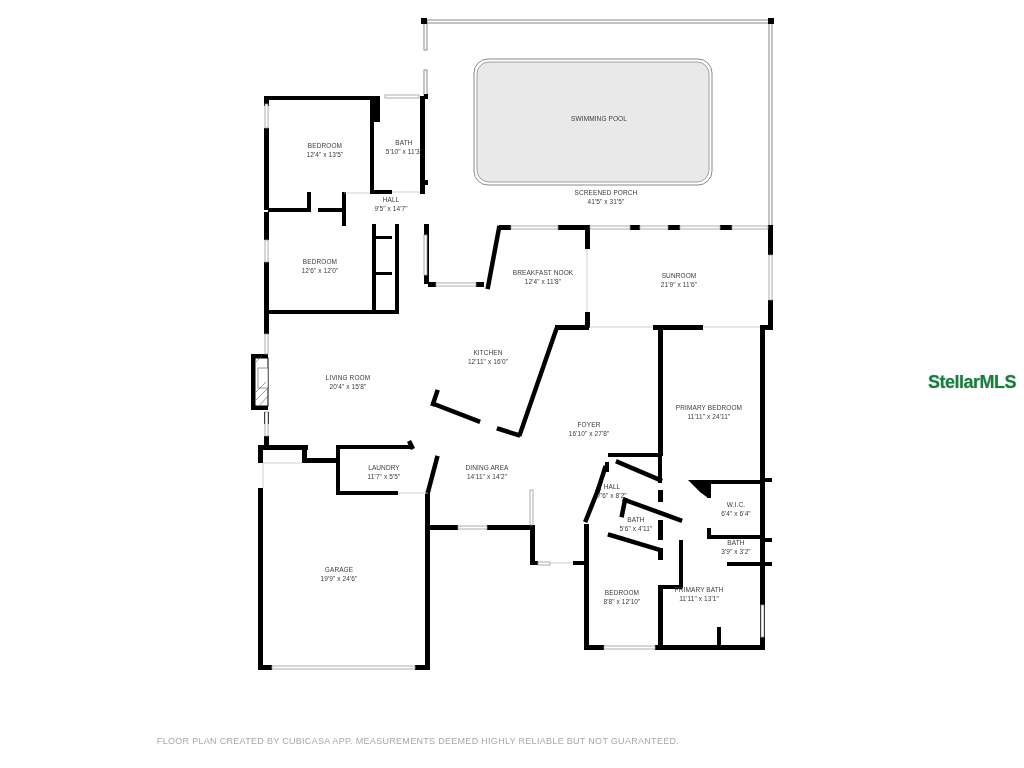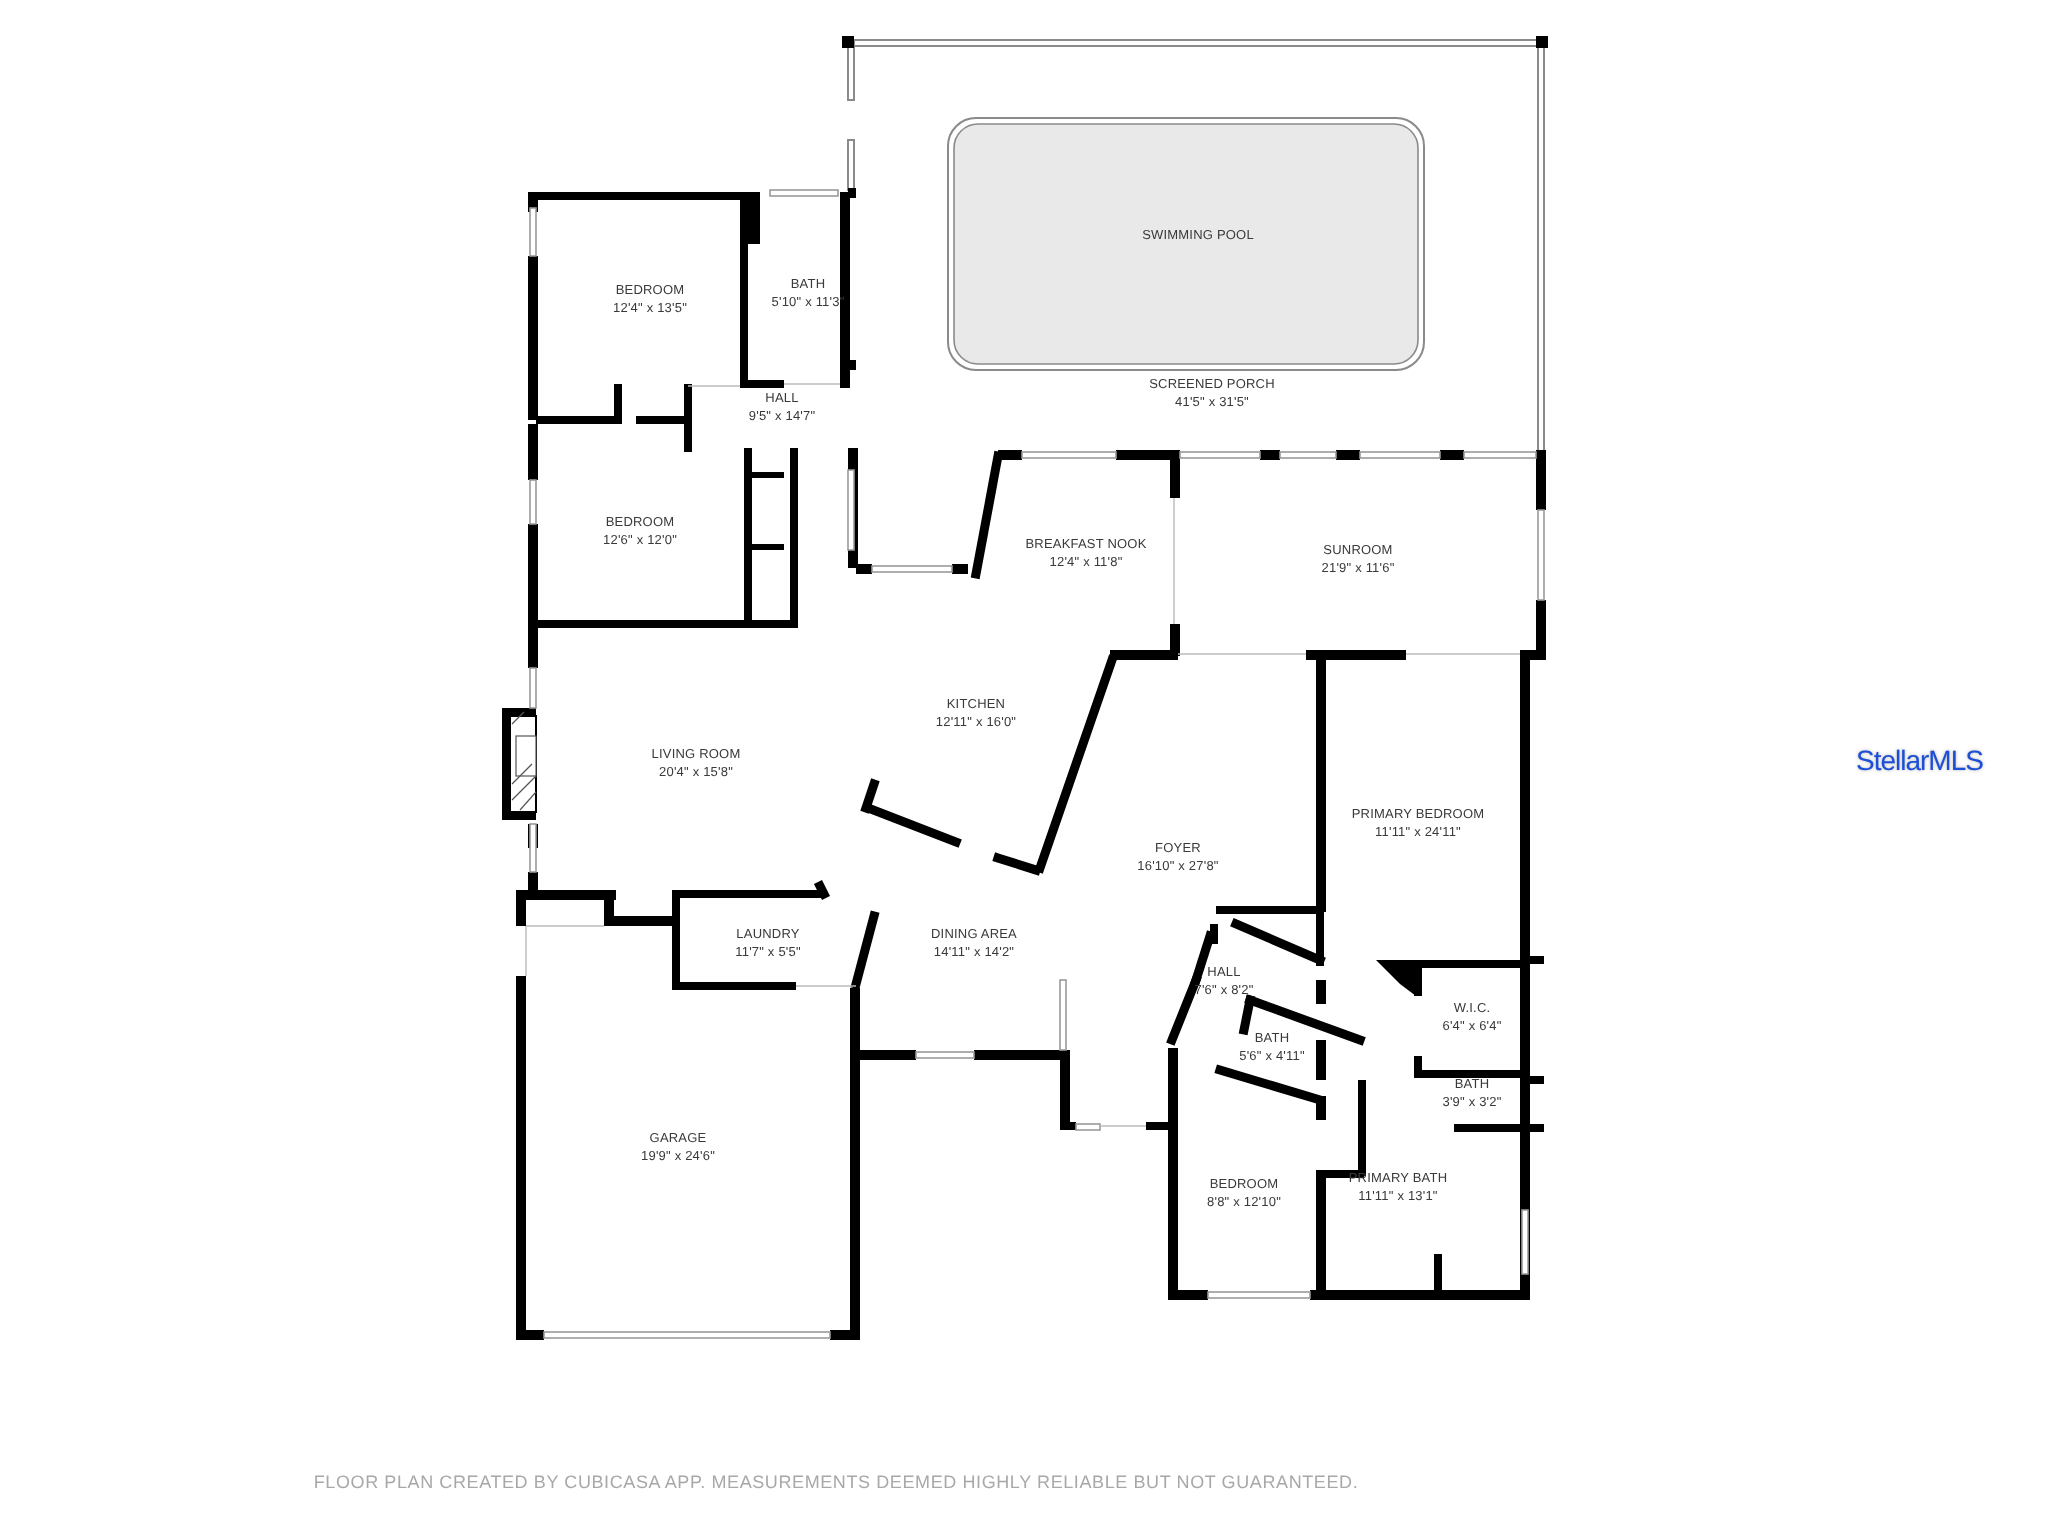--- a/index.html
+++ b/index.html
@@ -2,21 +2,21 @@
 <html><head>
   <meta charset="utf-8">
   <style>
     html, body { margin: 0; padding: 0; background: #ffffff; }
     body { width: 1024px; height: 768px; position: relative; overflow: hidden; font-family: "Liberation Sans", sans-serif; }
     #plan { position: absolute; left: 0; top: 0; width: 1024px; height: 768px; }
     .room-label { position: absolute; transform: translate(-50%, -50%); text-align: center; color: #3a3a3a; font-size: 6.5px; line-height: 9px; white-space: nowrap; letter-spacing: 0.1px; pointer-events: auto; }
     .room-label .name { display: block; text-transform: uppercase; }
     .room-label .dims { display: block; }
     .footer { position: absolute; left: 0; width: 836px; top: 736px; text-align: center; font-size: 9px; color: #a8a8a8; letter-spacing: 0.3px; }
-    .watermark { position: absolute; left: 928px; top: 372px; font-size: 14px; color: #1d4ed8; text-shadow: 0 0 2px #cfcfcf, 0 0 1px #bdbdbd; letter-spacing: -0.5px; }
+    .watermark { position: absolute; left: 928px; top: 372px; font-size: 18px; color: #15803d; text-shadow: 0 0 2px #cfcfcf, 0 0 1px #bdbdbd; letter-spacing: -0.5px; font-weight: bold; }
   </style>
 </head>
 <body>
 
 <svg id="plan" viewBox="0 0 1024 768" xmlns="http://www.w3.org/2000/svg">
   <g fill="none" stroke="#8a8a8a" stroke-width="1">
 
     <rect x="424" y="20" width="348" height="3" fill="#fff" stroke="#8a8a8a"></rect>
     <rect x="769" y="20" width="3" height="206" fill="#fff" stroke="#8a8a8a"></rect>
     <rect x="424" y="20" width="3" height="30" fill="#fff" stroke="#8a8a8a"></rect>

